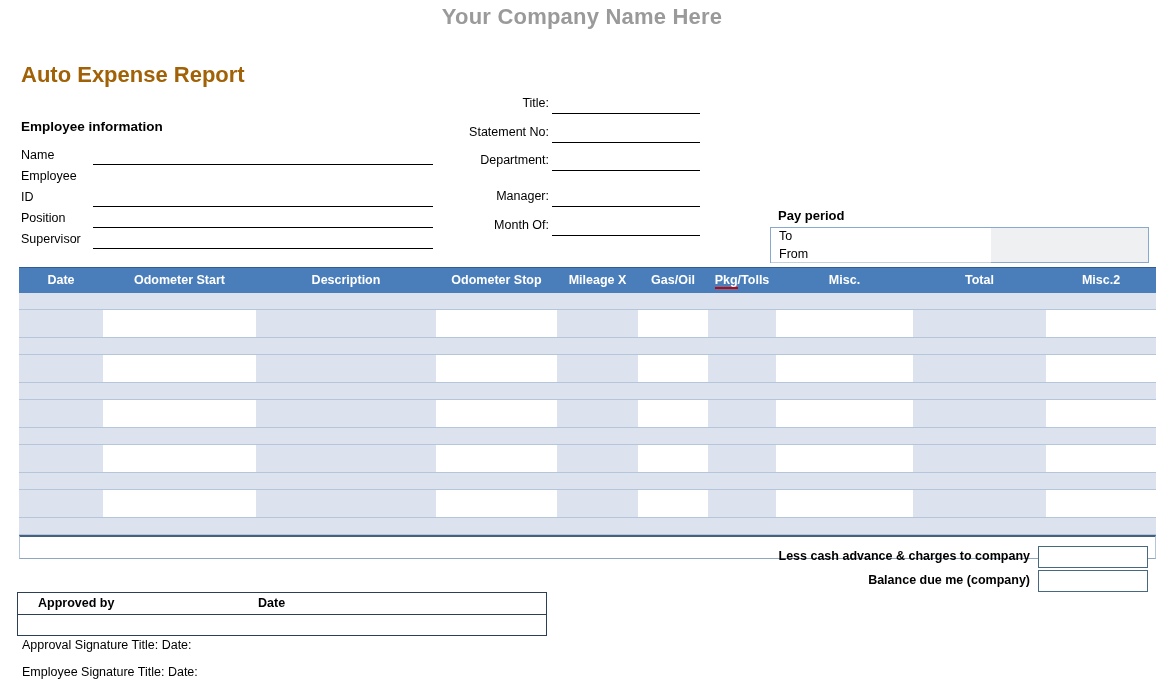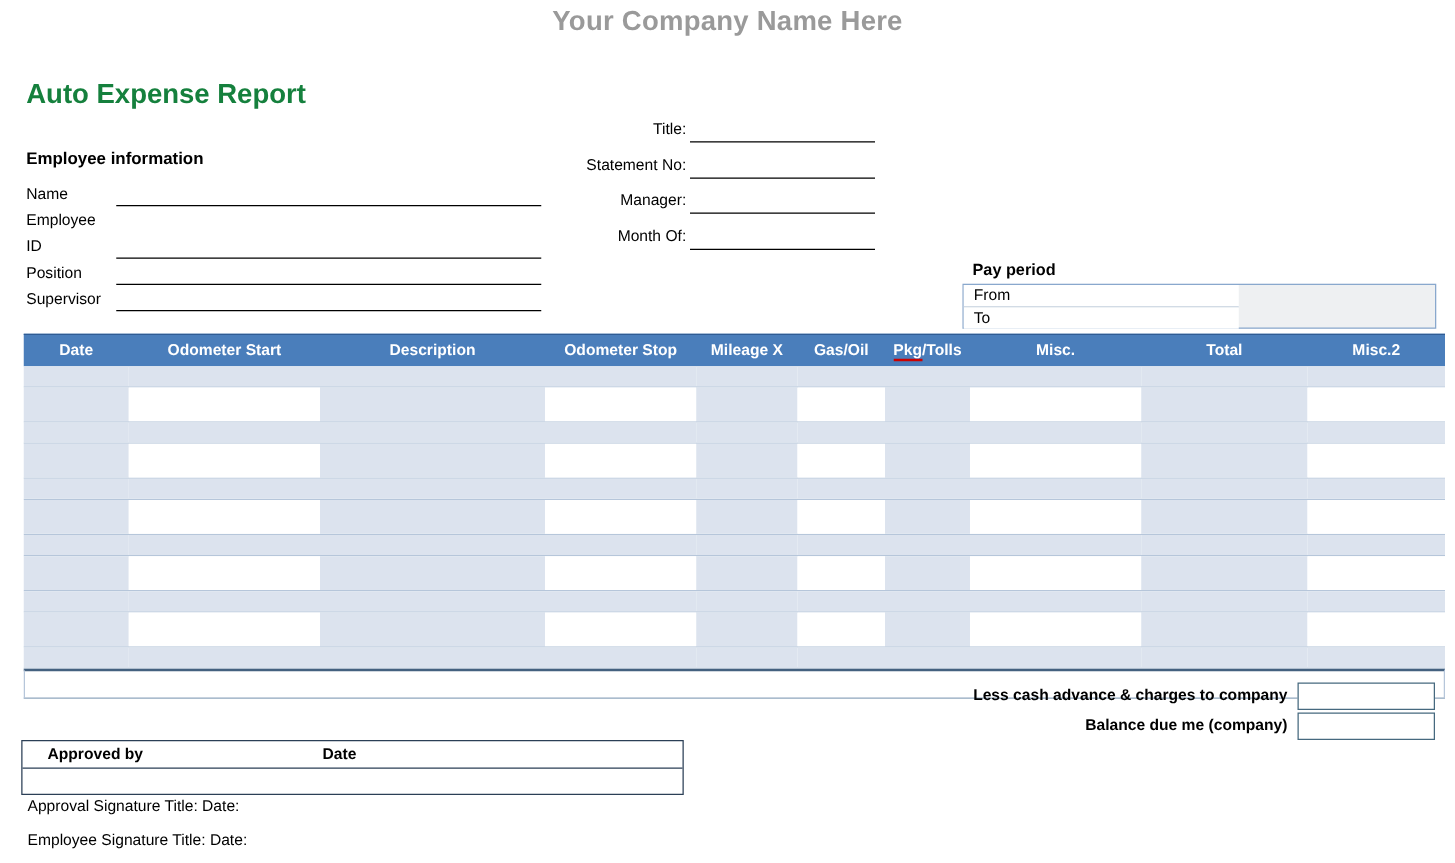--- a/index.html
+++ b/index.html
@@ -26,21 +26,21 @@
     font-size: 22px;
     font-weight: bold;
     color: #9a9a9a;
     letter-spacing: 0.2px;
   }
   .report-title {
     position: absolute;
     left: 21px; top: 62px;
     font-size: 22px;
     font-weight: bold;
-    color: #15803d;
+    color: #a16207;
   }
 
   
   .emp-heading {
     position: absolute;
     left: 21px; top: 119px;
     font-size: 13.5px;
     font-weight: bold;
     color: #000;
   }
@@ -282,40 +282,44 @@
 
 <div class="right-form" id="right-form">
     <div class="rf-row">
       <span class="rf-label">Title:</span>
       <span class="rf-line"></span>
     </div>
     <div class="rf-row">
       <span class="rf-label">Statement No:</span>
       <span class="rf-line"></span>
     </div>
+    <div class="rf-row" style="height: 36px;">
+      <span class="rf-label">Department:</span>
+      <span class="rf-line"></span>
+    </div>
     <div class="rf-row">
       <span class="rf-label">Manager:</span>
       <span class="rf-line"></span>
     </div>
     <div class="rf-row">
       <span class="rf-label">Month Of:</span>
       <span class="rf-line"></span>
     </div>
   </div>
 
 <div class="pay-heading">Pay period</div>
 
 <div class="pay-box" id="pay-box">
+    <div class="pay-row last">
+      <div class="cell-white"></div>
+      <span class="pay-label">To</span>
+    </div>
     <div class="pay-row">
       <div class="cell-white"></div>
       <span class="pay-label">From</span>
-    </div>
-    <div class="pay-row last">
-      <div class="cell-white"></div>
-      <span class="pay-label">To</span>
     </div>
   </div>
 
 <div class="table-wrap">
   <div class="thead" id="thead">
       <div class="th" style="width: 84px; flex: 0 0 84px;">Date</div>
       <div class="th" style="width: 153px; flex: 0 0 153px;">Odometer Start</div>
       <div class="th" style="width: 180px; flex: 0 0 180px;">Description</div>
       <div class="th" style="width: 121px; flex: 0 0 121px;">Odometer Stop</div>
       <div class="th" style="width: 81px; flex: 0 0 81px;">Mileage X</div>

